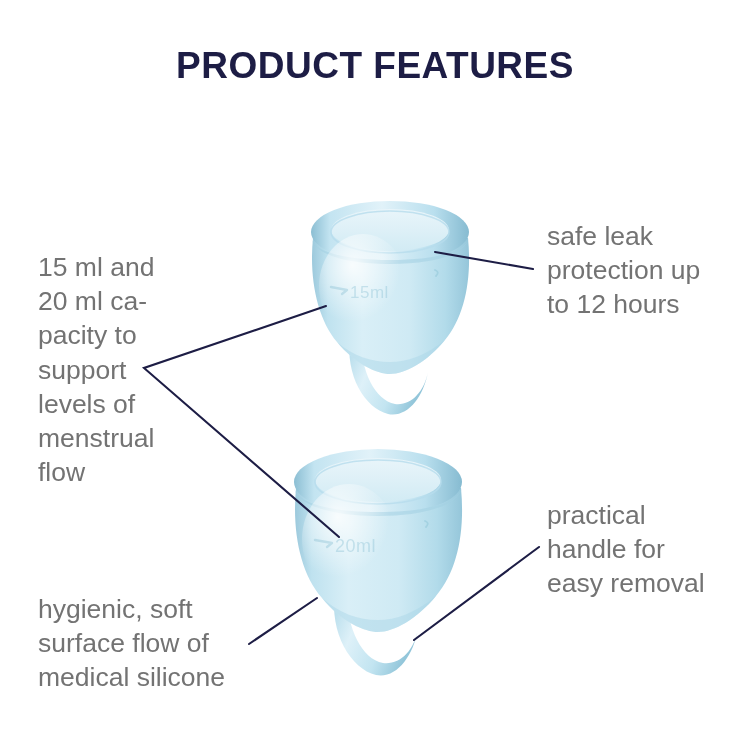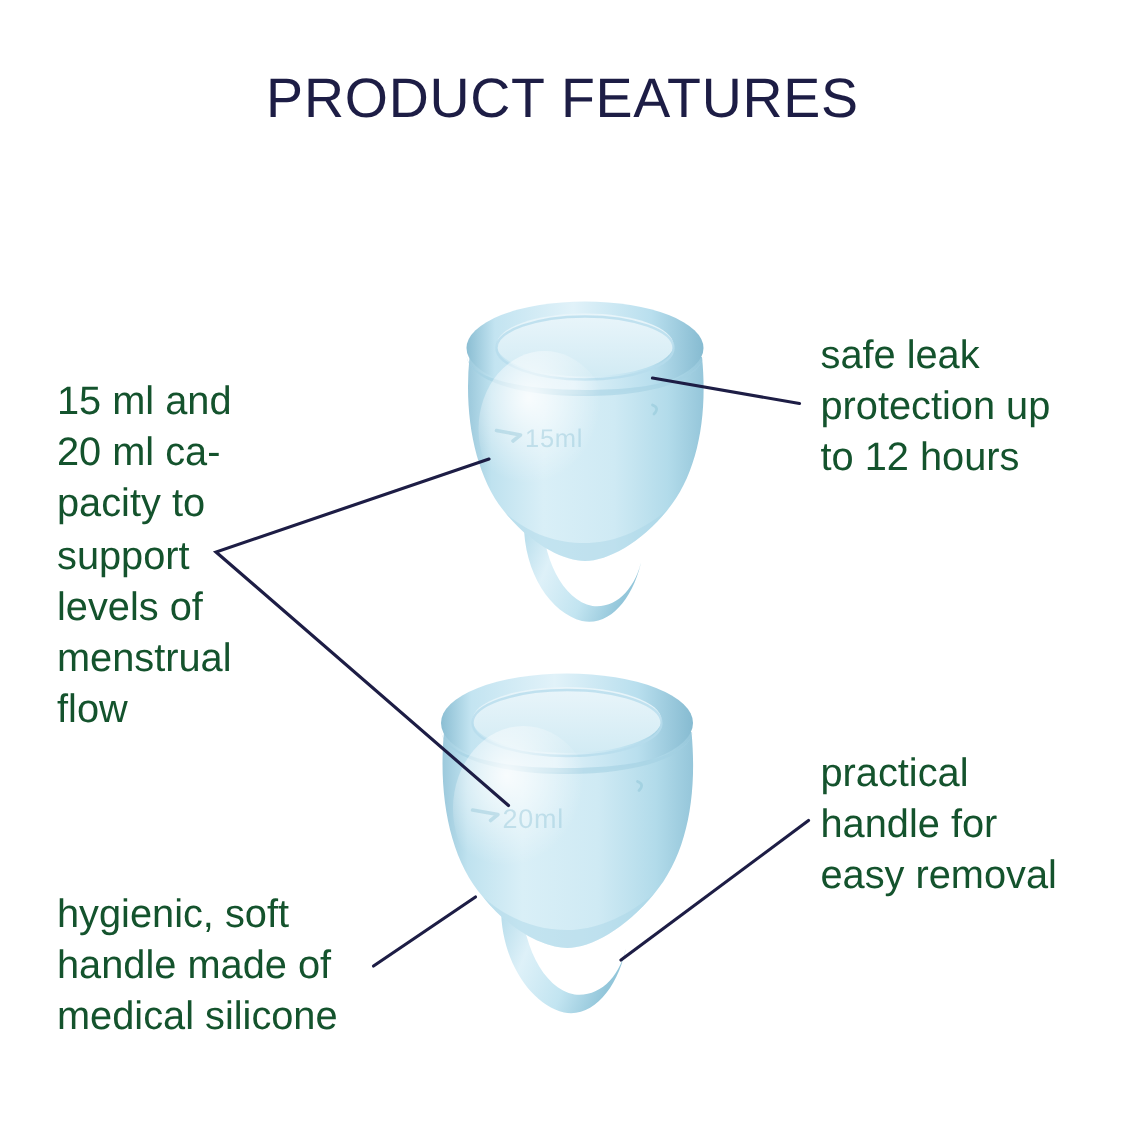--- a/index.html
+++ b/index.html
@@ -23,30 +23,30 @@
   }
 
   
   #title {
     position: absolute;
     left: 0;
     top: 47px;
     width: 750px;
     text-align: center;
     font-size: 37px;
-    font-weight: normal;
+    font-weight: bold;
     letter-spacing: 0.5px;
     color: #1d1d45;
     line-height: 1;
   }
 
   
   .callout {
     position: absolute;
-    color: #14532d;
+    color: #737373;
     font-size: 26.5px;
     line-height: 1.29;
     font-weight: 500;
     white-space: pre-line;
   }
   #callout-capacity   { left: 38px;  top: 250px; width: 170px; }
   #callout-leak       { left: 547px; top: 219px; width: 190px; }
   #callout-hygienic   { left: 38px;  top: 592px; width: 240px; }
   #callout-handle     { left: 547px; top: 498px; width: 190px; }
 
@@ -206,20 +206,20 @@
 support
 levels of
 menstrual
 flow</div>
 
   <div class="callout" id="callout-leak">safe leak
 protection up
 to 12 hours</div>
 
   <div class="callout" id="callout-hygienic">hygienic, soft
-handle made of
+surface flow of
 medical silicone</div>
 
   <div class="callout" id="callout-handle">practical
 handle for
 easy removal</div>
 
 </div>
 
 </body></html>

